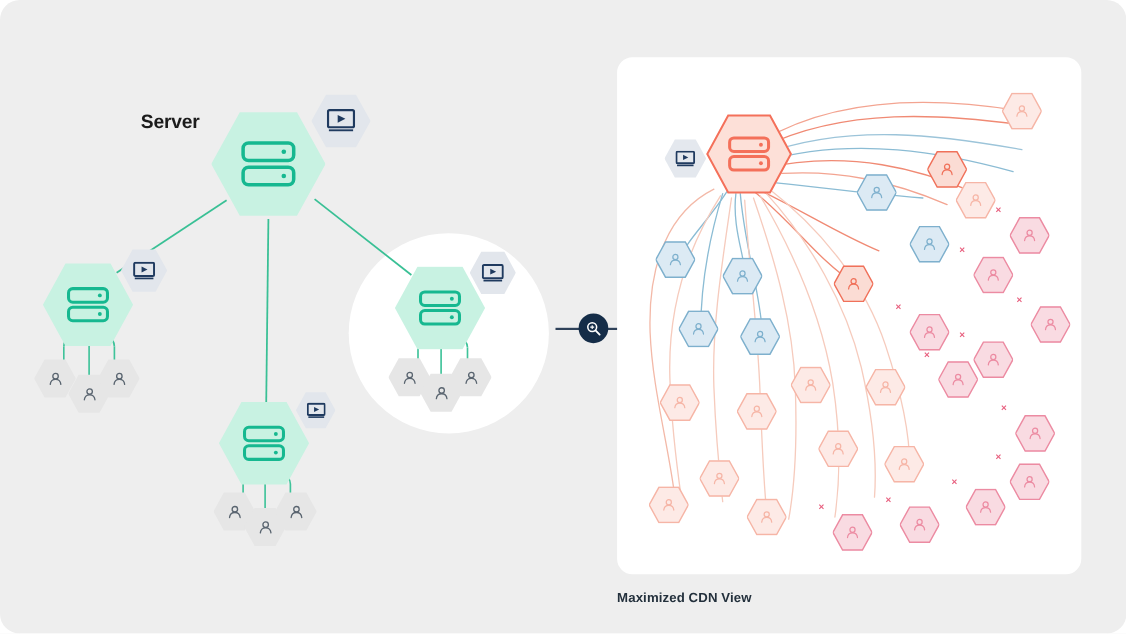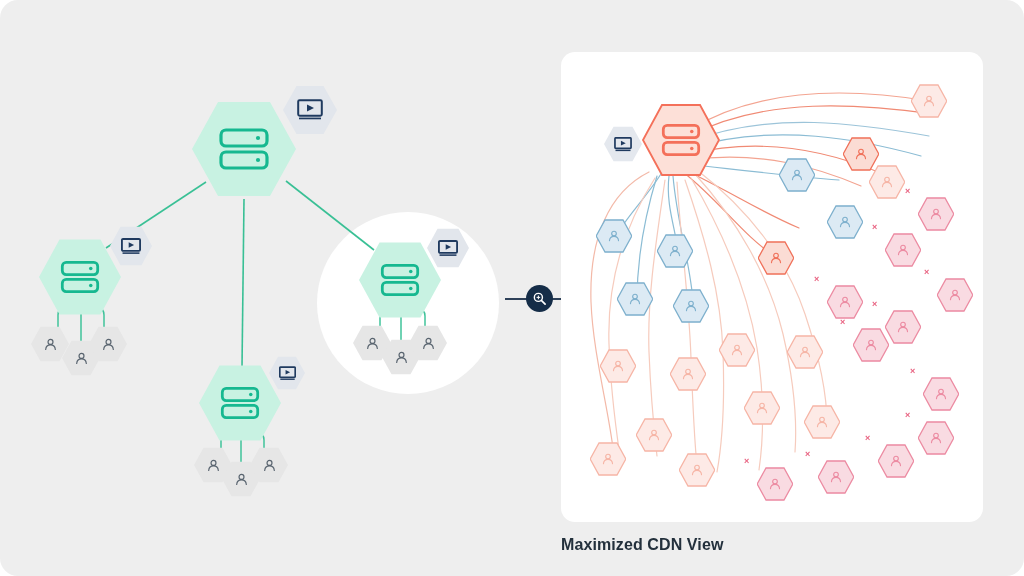--- a/index.html
+++ b/index.html
@@ -68,21 +68,21 @@
   #cdn-card {
     position: absolute;
     left: 561px; top: 52px;
     width: 422px; height: 470px;
     background: #ffffff;
     border-radius: 14px;
   }
   #cdn-caption {
     position: absolute;
     left: 561px; top: 536px;
-    font-size: 16px;
+    font-size: 12px;
     font-weight: bold;
     color: #23303c;
     letter-spacing: 0.1px;
   }
   
   #connector-line {
     position: absolute;
     left: 505px; top: 298px;
     width: 60px; height: 1.6px;
     background: #2e4159;
@@ -101,20 +101,21 @@
 </head>
 <body>
 
 <div id="stage">
 
   <div id="left-diagram">
 
     <div class="spotlight"></div>
 
     <div id="central-server-label">
+      <div>Server</div>
     </div>
 
     <svg class="svg-layer" viewBox="0 0 560 576">
       <g stroke="#39c095" stroke-width="1.6" fill="none">
 
         <line x1="206" y1="182" x2="106" y2="248"></line>
         <line x1="244" y1="199" x2="242" y2="368"></line>
         <line x1="286" y1="181" x2="374" y2="250"></line>
       </g>
 

